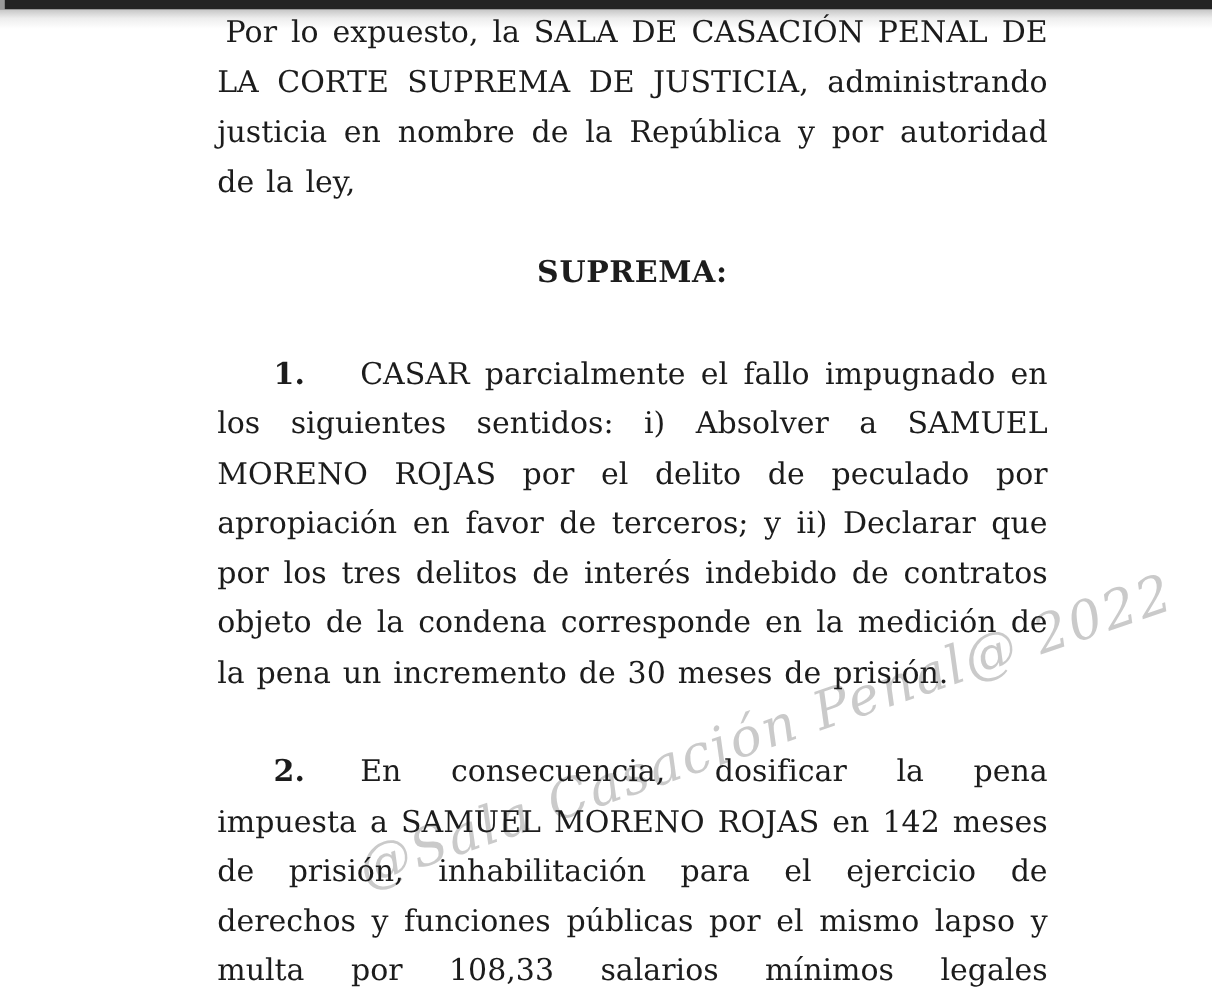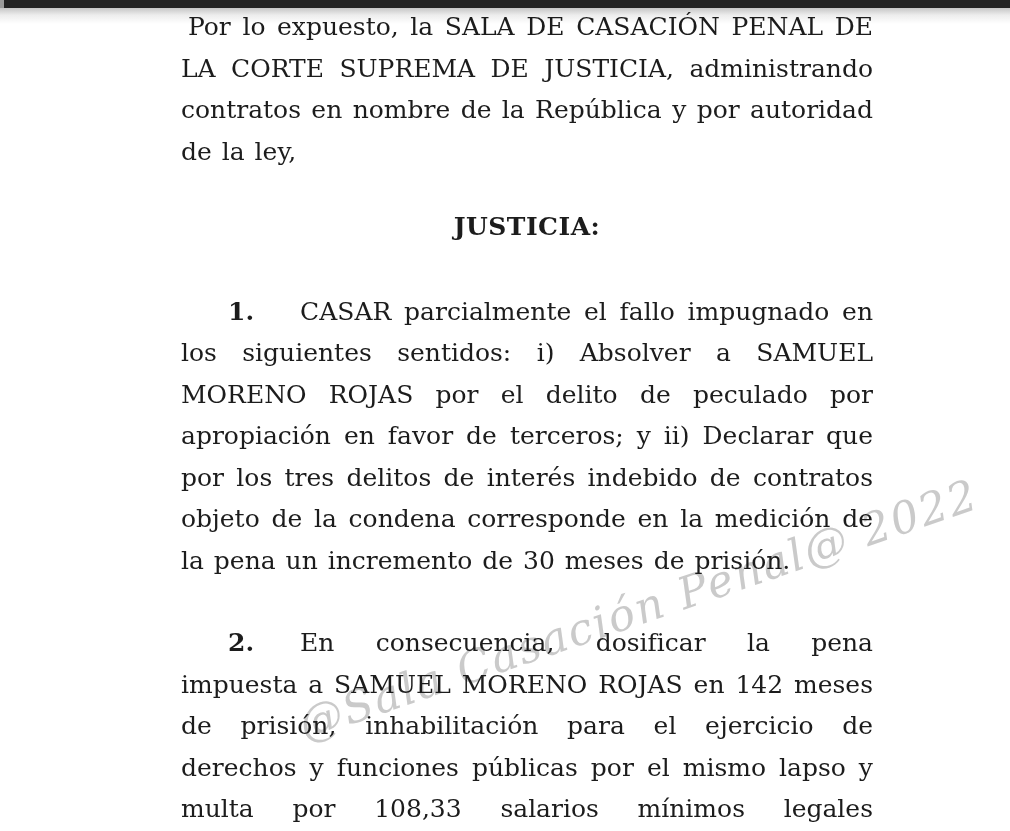--- a/index.html
+++ b/index.html
@@ -80,22 +80,22 @@
 
   <div class="top-bar">
     <div class="top-bar-cap"></div>
   </div>
   <div class="top-fade"></div>
 
   <div class="watermark">@Sala Casación Penal@ 2022</div>
 
   <div class="page">
 
-    <p class="para intro"><span>Por lo expuesto, la SALA DE CASACIÓN PENAL DE LA CORTE SUPREMA DE JUSTICIA, administrando contratos en nombre de la República y por autoridad de la ley,</span></p>
+    <p class="para intro"><span>Por lo expuesto, la SALA DE CASACIÓN PENAL DE LA CORTE SUPREMA DE JUSTICIA, administrando justicia en nombre de la República y por autoridad de la ley,</span></p>
 
-    <h2 class="heading">JUSTICIA:</h2>
+    <h2 class="heading">SUPREMA:</h2>
 
     <p class="para item item-1"><span class="num">1.</span><span class="tab"></span><span class="rich"><span class="b">CASAR</span><span> parcialmente el fallo impugnado en los siguientes sentidos: i) </span><span class="b">Absolver</span><span> a SAMUEL MORENO ROJAS por el delito de peculado por apropiación en favor de terceros; y ii) Declarar que por los tres delitos de interés indebido de contratos objeto de la condena corresponde en la medición de la pena un incremento de 30 meses de prisión.</span></span></p>
 
     <p class="para item item-2"><span class="num">2.</span><span class="tab"></span><span class="rich"><span>En consecuencia, </span><span class="b">dosificar</span><span> la pena impuesta a SAMUEL MORENO ROJAS en 142 meses de prisión, inhabilitación para el ejercicio de derechos y funciones públicas por el mismo lapso y multa por 108,33 salarios mínimos legales mensuales vigentes para el año 2008, 274,996 salarios para el 2009 y 137,498 salarios para el año 2010.</span></span></p>
 
   </div>
 </div>
 
 </body></html>

